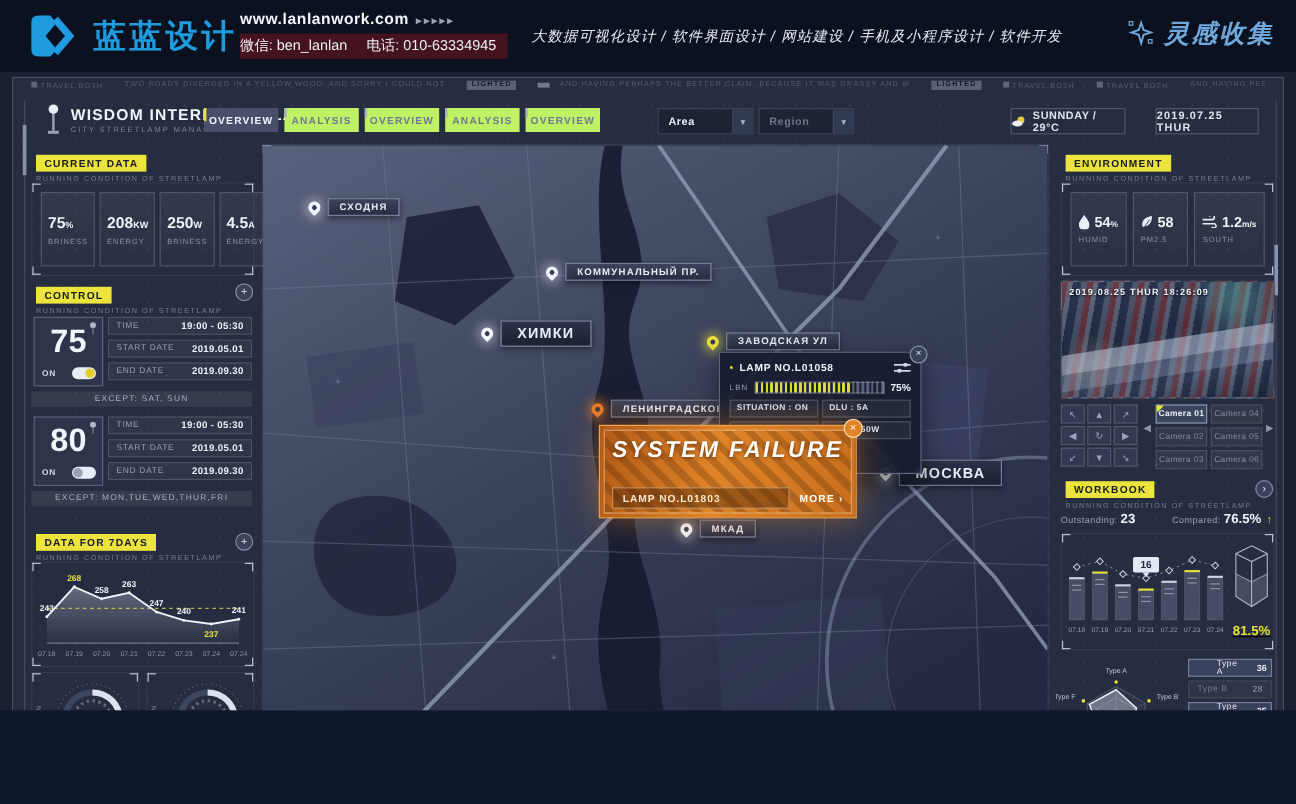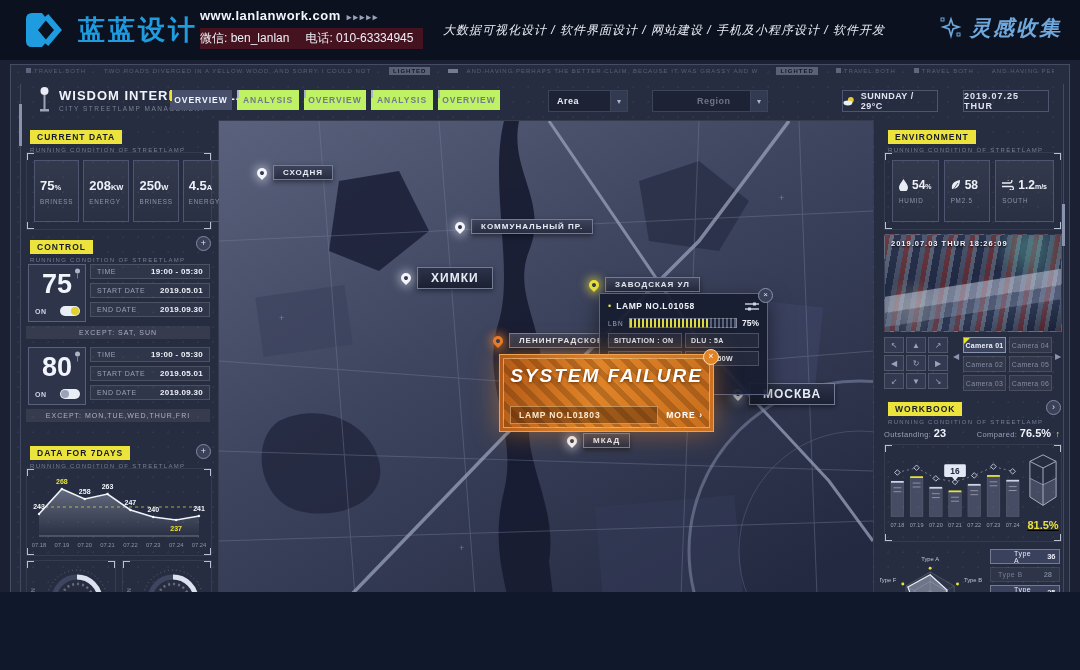--- a/index.html
+++ b/index.html
@@ -229,21 +229,21 @@
     <div class="tab active">OVERVIEW</div>
     <div class="tab">ANALYSIS</div>
     <div class="tab">OVERVIEW</div>
     <div class="tab">ANALYSIS</div>
     <div class="tab">OVERVIEW</div>
   </div>
   <div class="select" style="left:548px;width:78px;">
     <span class="sel-txt" style="color:#e8ecf5;">Area</span>
     <span class="sel-btn">▾</span>
   </div>
-  <div class="select" style="left:652px;width:78px;padding-left:36px;">
+  <div class="select" style="left:632px;width:78px;">
     <span class="sel-txt" style="color:#6d7489;">Region</span>
     <span class="sel-btn">▾</span>
   </div>
   <div id="weather-box">
     <svg width="13" height="10" viewBox="0 0 13 10">
       <circle cx="8" cy="4" r="3" fill="#e8c93a"></circle>
       <ellipse cx="5" cy="7" rx="4.5" ry="2.5" fill="#e9edf5"></ellipse>
     </svg>
     <span>SUNNDAY / 29°C</span>
   </div>
@@ -539,21 +539,21 @@
               <path d="M0,6.5 L10,6.5 A1.8,1.8 0 1 1 8,9" fill="none" stroke="#e9edf5" stroke-width="1.3"></path>
             </svg>
         <span class="v"><span>1.2</span><small>m/s</small></span>
           </span>
         <span class="lb">SOUTH</span>
       </div>
     </div>
   </div>
 
   <div id="cam-feed" class="corners"></div>
-  <div id="cam-ts">2019.07.03 THUR 18:26:09</div>
+  <div id="cam-ts">2019.08.25 THUR 18:26:09</div>
   <div id="dpad">
     <span>↖</span>
     <span>▲</span>
     <span>↗</span>
     <span>◀</span>
     <span>↻</span>
     <span>▶</span>
     <span>↙</span>
     <span>▼</span>
     <span>↘</span>

